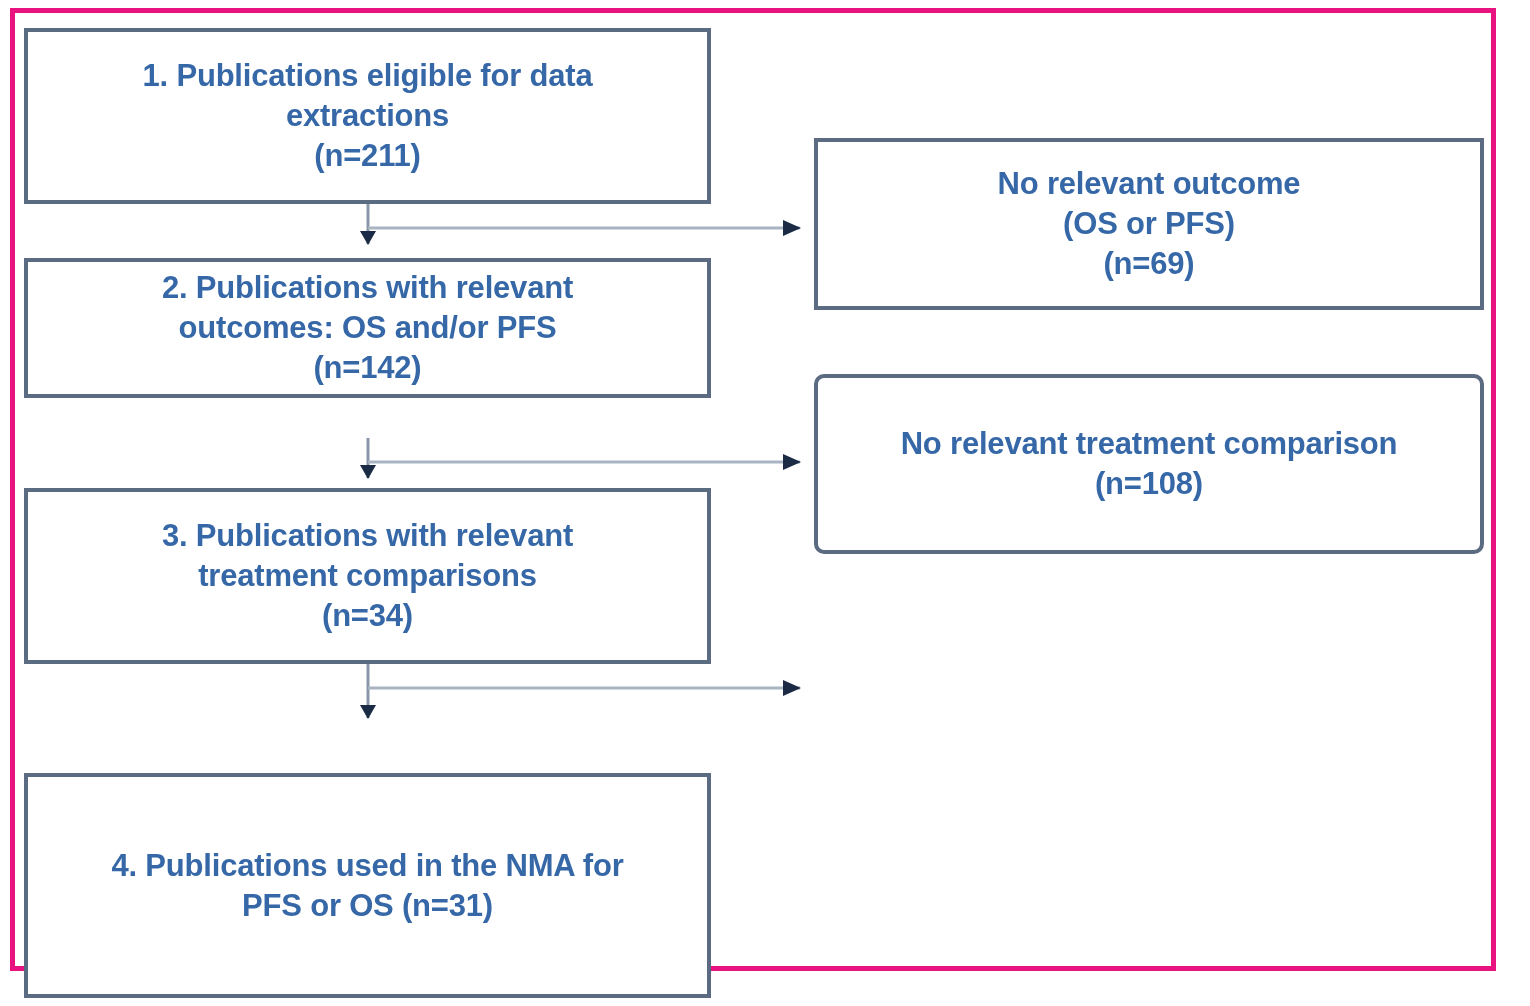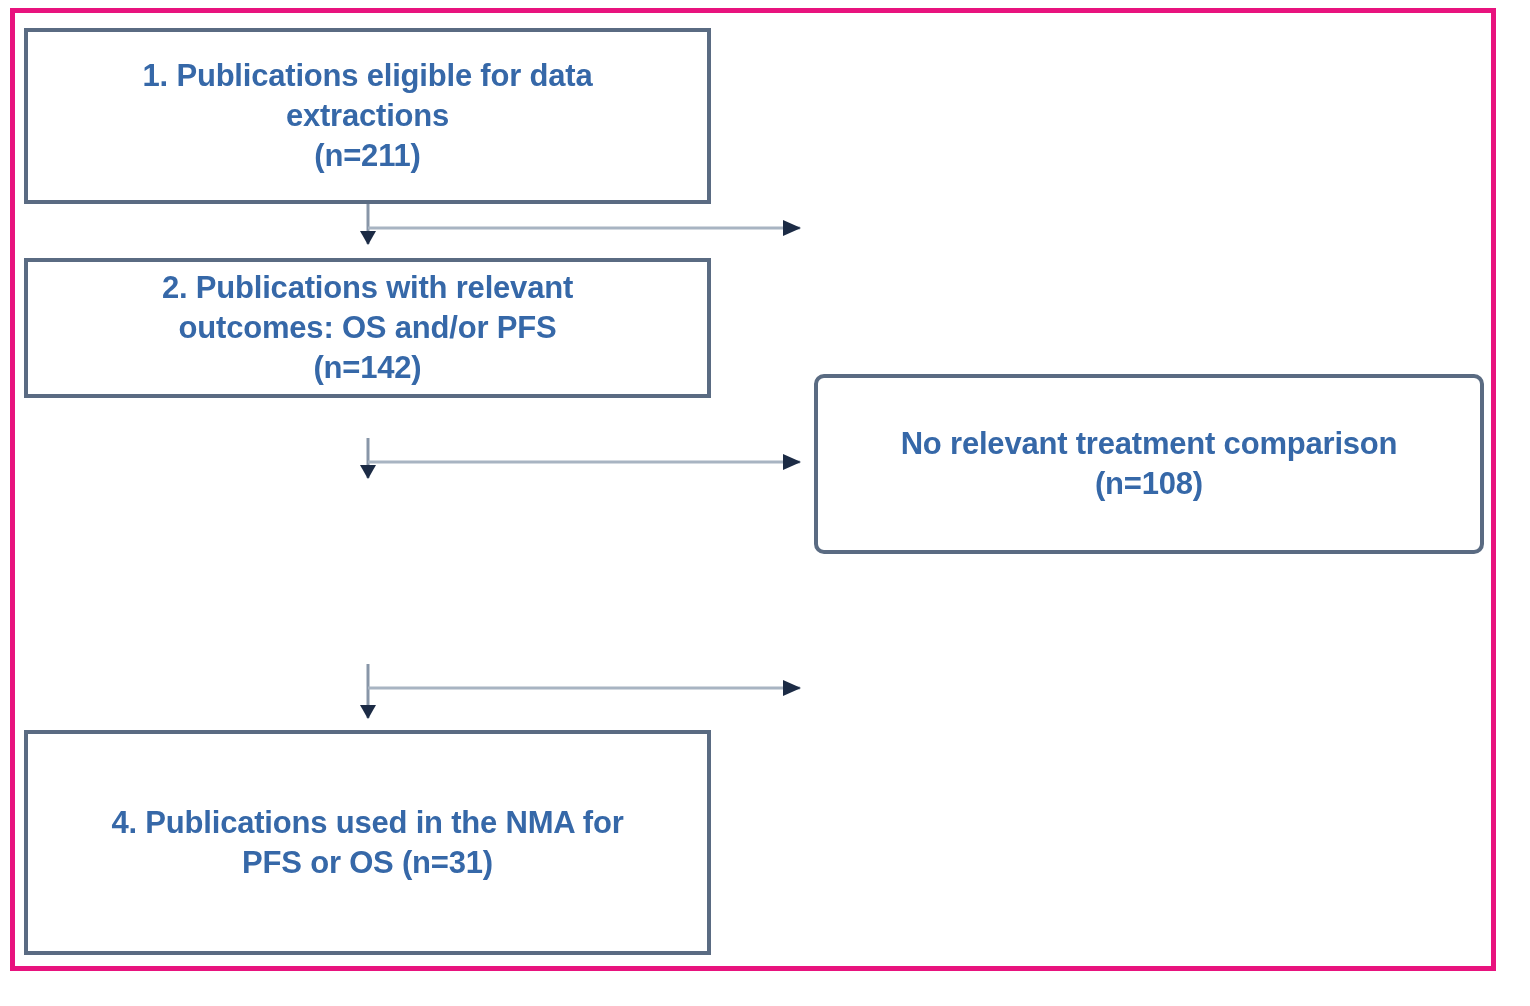--- a/index.html
+++ b/index.html
@@ -52,21 +52,21 @@
     line-height: 1.28;
     letter-spacing: -0.2px;
     padding: 0 12px;
     white-space: pre-line;
   }
 
   
   #box-step-1 { left: 24px;  top: 28px;  width: 687px; height: 176px; }
   #box-step-2 { left: 24px;  top: 258px; width: 687px; height: 140px; }
   #box-step-3 { left: 24px;  top: 488px; width: 687px; height: 176px; }
-  #box-step-4 { left: 24px;  top: 730px; width: 687px; height: 225px; }
+  #box-step-4 { left: 24px;  top: 773px; width: 687px; height: 225px; }
 
   
   #box-excl-1 { left: 814px; top: 138px; width: 670px; height: 172px; }
   #box-excl-2 { left: 814px; top: 374px; width: 670px; height: 180px; border-radius: 10px; }
   #box-excl-3 { left: 814px; top: 604px; width: 670px; height: 169px; }
 
   
   #flow-connectors {
     position: absolute;
     left: 0; top: 0;
@@ -87,26 +87,36 @@
 extractions
 (n=211)</span>
   </div>
 
   <div class="flow-box" id="box-step-2">
     <span class="box-text">2. Publications with relevant
 outcomes:  OS and/or PFS
 (n=142)</span>
   </div>
 
+  <div class="flow-box" id="box-step-3">
+    <span class="box-text">3. Publications with relevant
+treatment comparisons
+(n=34)</span>
+  </div>
 
   <div class="flow-box" id="box-step-4">
     <span class="box-text">4. Publications used in the NMA for
 PFS or OS (n=31)</span>
   </div>
 
+  <div class="flow-box" id="box-excl-1">
+    <span class="box-text">No relevant outcome
+(OS or PFS)
+(n=69)</span>
+  </div>
 
   <div class="flow-box" id="box-excl-2">
     <span class="box-text">No relevant treatment comparison
 (n=108)</span>
   </div>
 
 
   <svg id="flow-connectors" viewBox="0 0 1530 1006">
     <defs>
       <marker id="arrow-down" markerWidth="16" markerHeight="14" refX="8" refY="13" orient="0" markerUnits="userSpaceOnUse">

